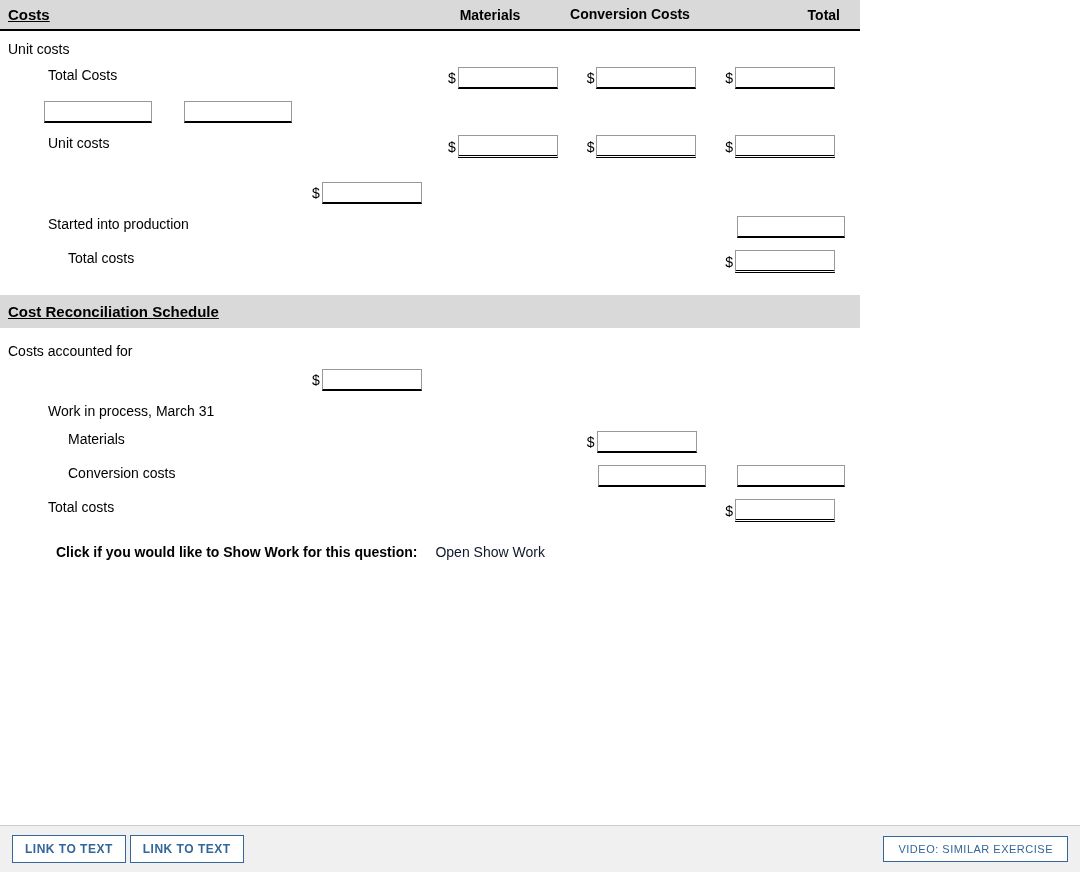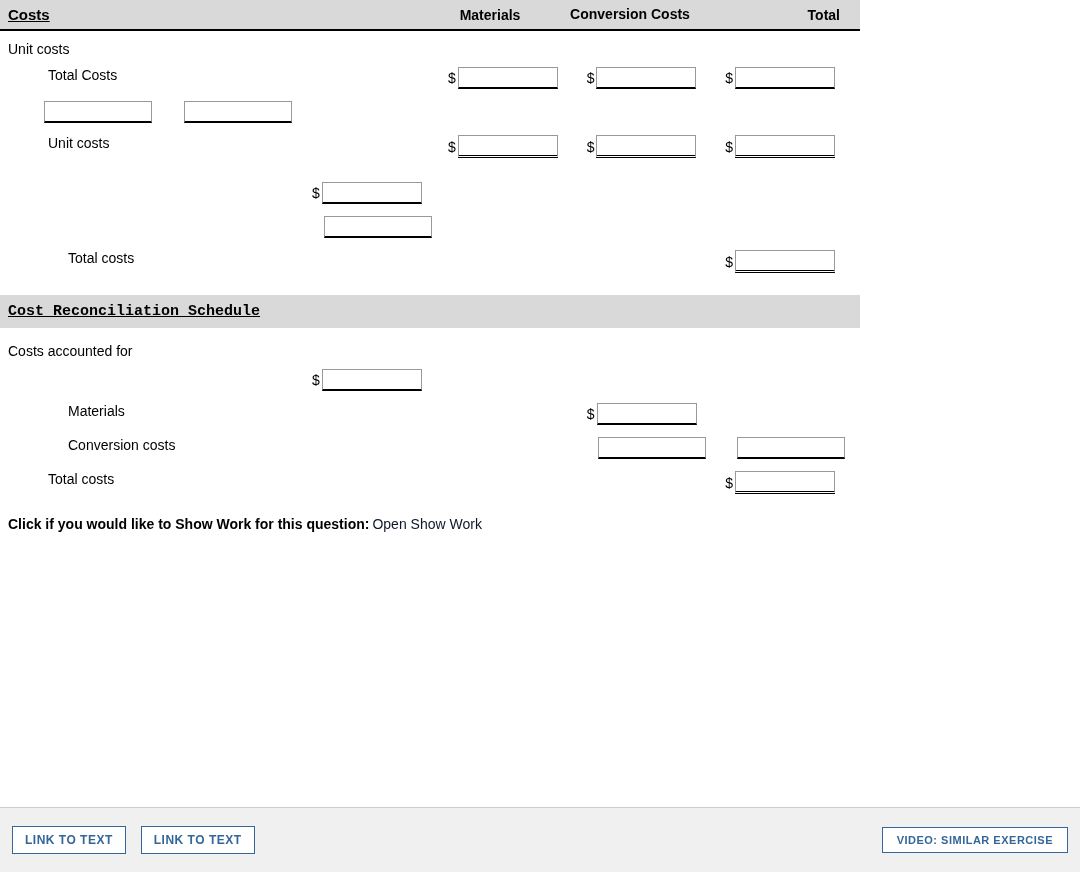--- a/index.html
+++ b/index.html
@@ -103,75 +103,75 @@
       border-bottom: 3px double #000 !important;
     }
 
     
     .section-header-gray {
       background: #d9d9d9;
       padding: 8px 8px;
       margin-top: 16px;
       display: flex;
       align-items: center;
-      font-family: Liberation Mono, monospace;
     }
     .section-header-gray .section-title-bold {
       font-weight: bold;
       font-size: 15px;
       text-decoration: underline;
     }
 
     
     .show-work-row {
       padding: 16px 8px;
       font-size: 14px;
       display: flex;
       align-items: center;
-      gap: 3px;
+      gap: 18px;
+      margin-left: 48px;
     }
     .show-work-row .show-work-text {
       font-weight: bold;
     }
     .show-work-row a {
       color: #0f172a;
       text-decoration: none;
       font-size: 14px;
     }
 
     
     .footer-bar {
       position: fixed;
       bottom: 0;
       left: 0;
       width: 1080px;
       background: #f0f0f0;
       border-top: 1px solid #ccc;
       display: flex;
       align-items: center;
-      padding: 18px 12px;
-      gap: 15px;
+      padding: 9px 12px;
+      gap: 4px;
     }
     .footer-bar .btn-link {
       border: 1px solid #336699;
       background: #fff;
       color: #336699;
       font-size: 12px;
       font-weight: bold;
       padding: 6px 12px;
       cursor: pointer;
       letter-spacing: 0.5px;
     }
     .footer-bar .btn-video {
       margin-left: auto;
       border: 1px solid #336699;
       background: #fff;
       color: #336699;
       font-size: 11px;
-      font-weight: bold;
+      font-weight: normal;
       padding: 6px 14px;
       cursor: pointer;
       letter-spacing: 0.5px;
     }
 
     
     .footer-spacer {
       height: 60px;
     }
   </style>
@@ -240,20 +240,21 @@
     <div class="data-row">
       <div class="cell"></div>
       <div class="cell"></div>
       <div class="cell">
         <span class="dollar">$</span>
         <input type="text" style="">
       </div>
     </div>
 
     <div class="data-row">
+      <div class="row-label">Started into production</div>
       <div class="cell"></div>
       <div class="cell"></div>
       <div class="cell no-dollar">
         <input type="text" style="">
       </div>
     </div>
 
     <div class="data-row">
       <div class="row-label indent2">Total costs</div>
       <div class="cell"></div>
@@ -273,20 +274,26 @@
 
   <div class="data-row">
     <div class="cell"></div>
     <div class="cell"></div>
     <div class="cell">
       <span class="dollar">$</span>
       <input type="text" style="">
     </div>
   </div>
 
+  <div class="data-row">
+    <div class="row-label">Work in process, March 31</div>
+    <div class="cell"></div>
+    <div class="cell"></div>
+    <div class="cell"></div>
+  </div>
 
   <div class="data-row">
     <div class="row-label indent2">Materials</div>
     <div class="cell"></div>
     <div class="cell">
       <span class="dollar">$</span>
       <input type="text" style="">
     </div>
     <div class="cell"></div>
   </div>

